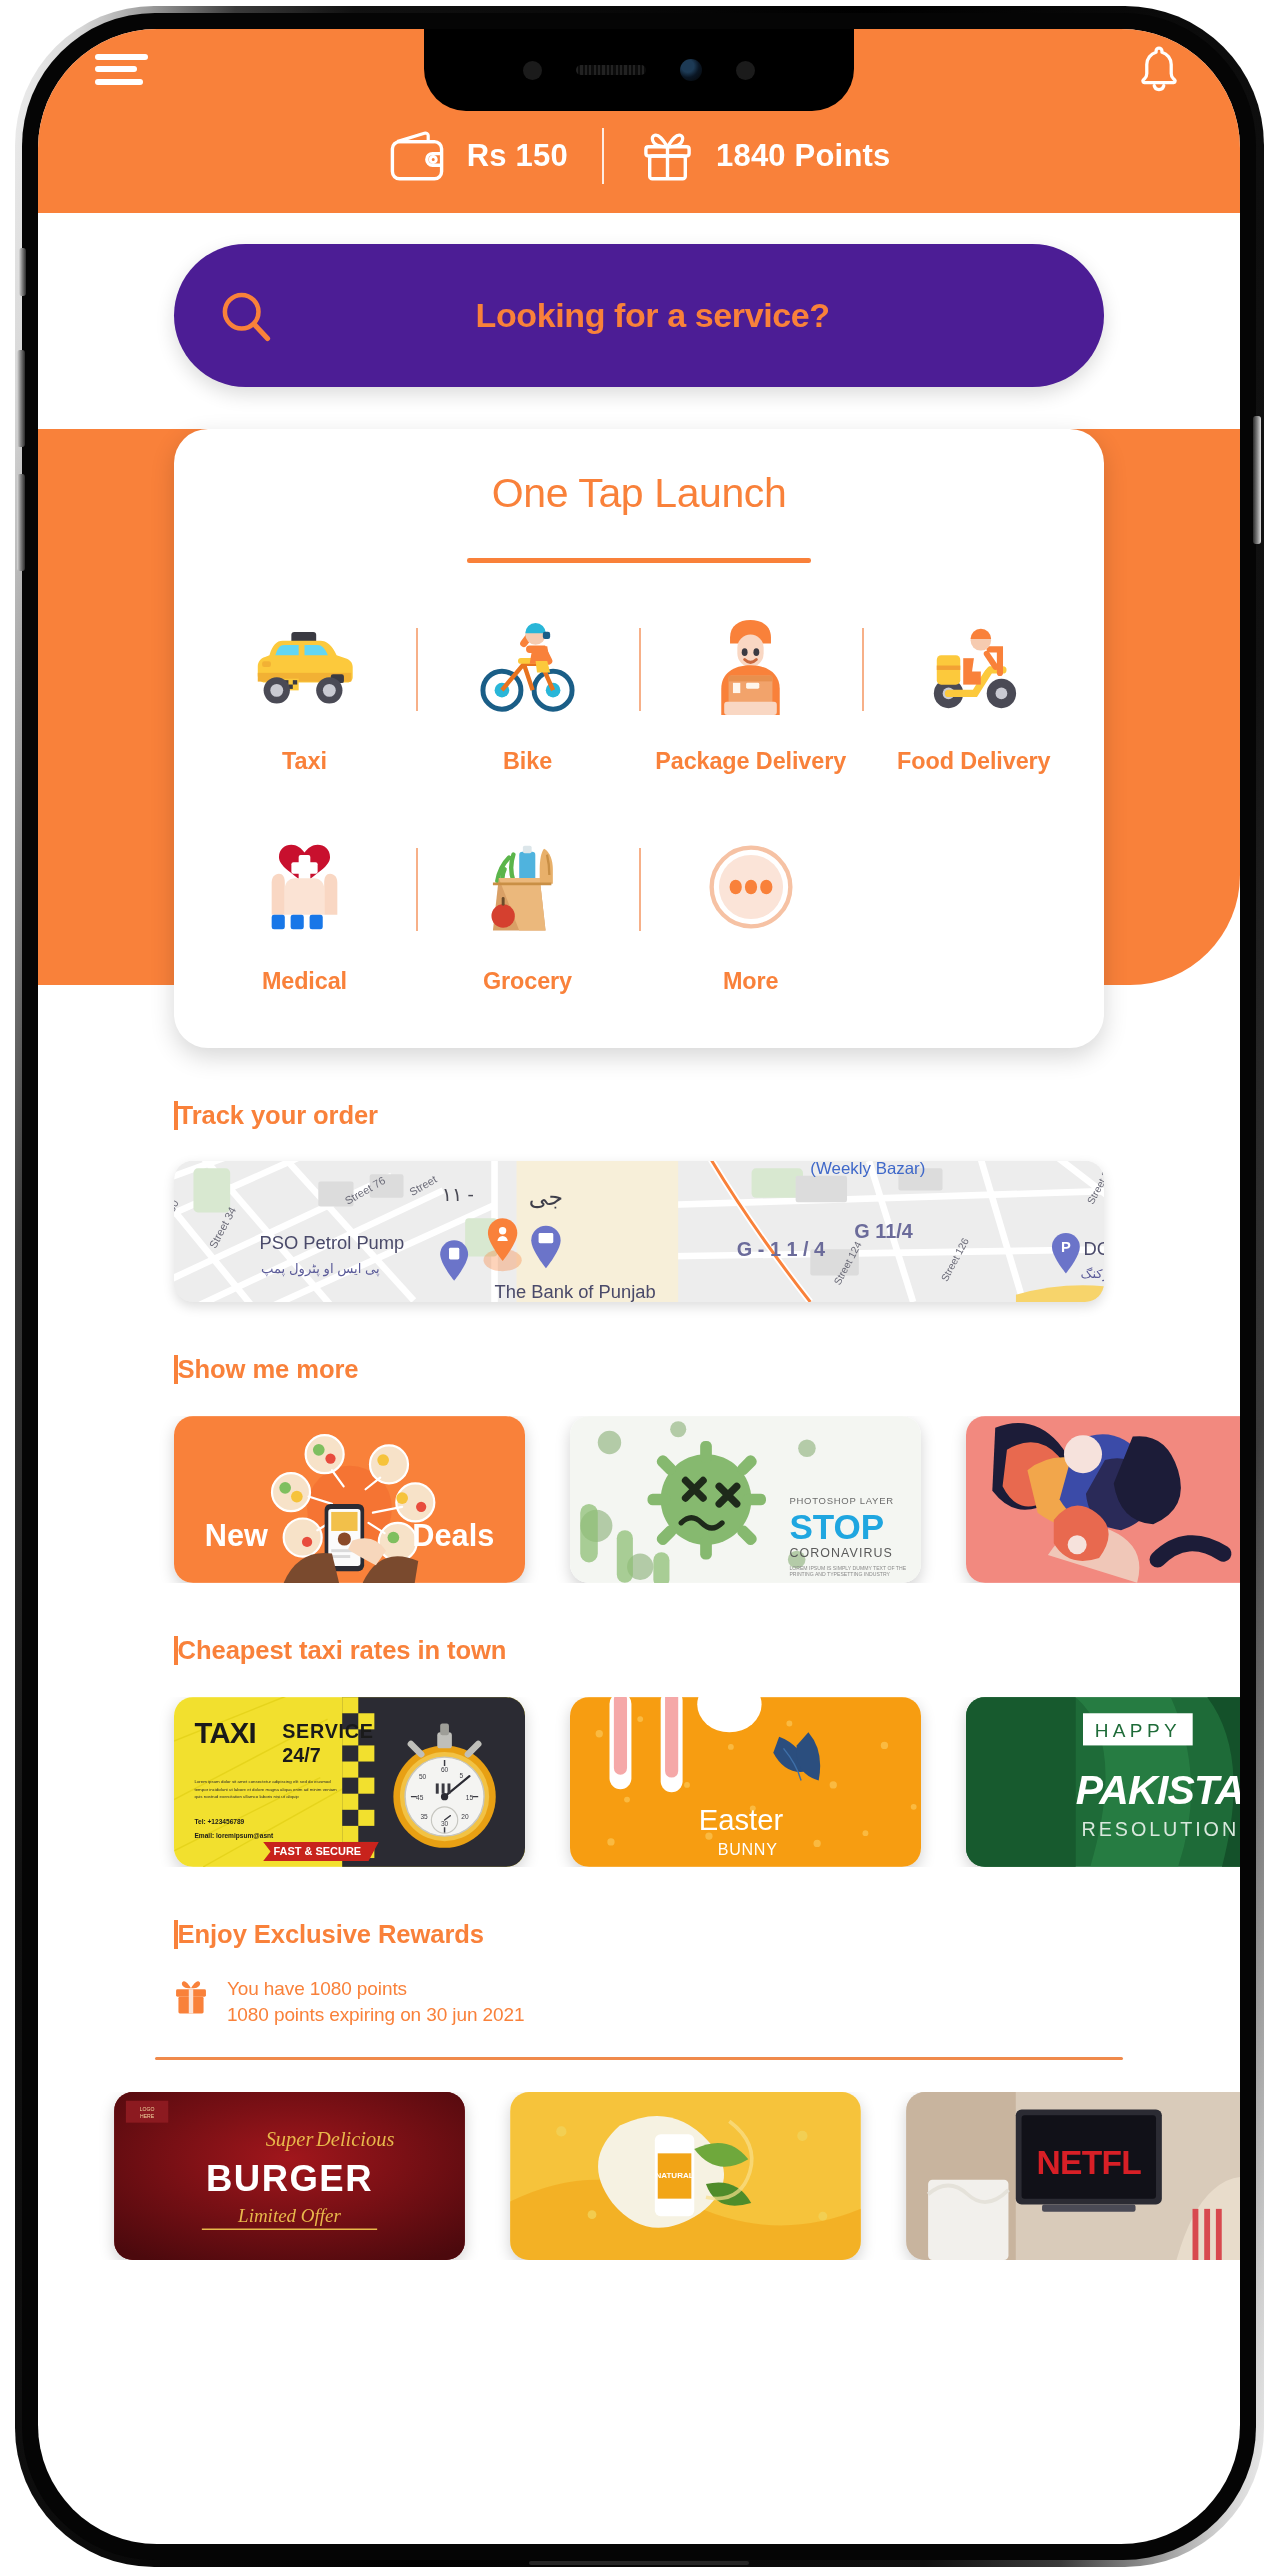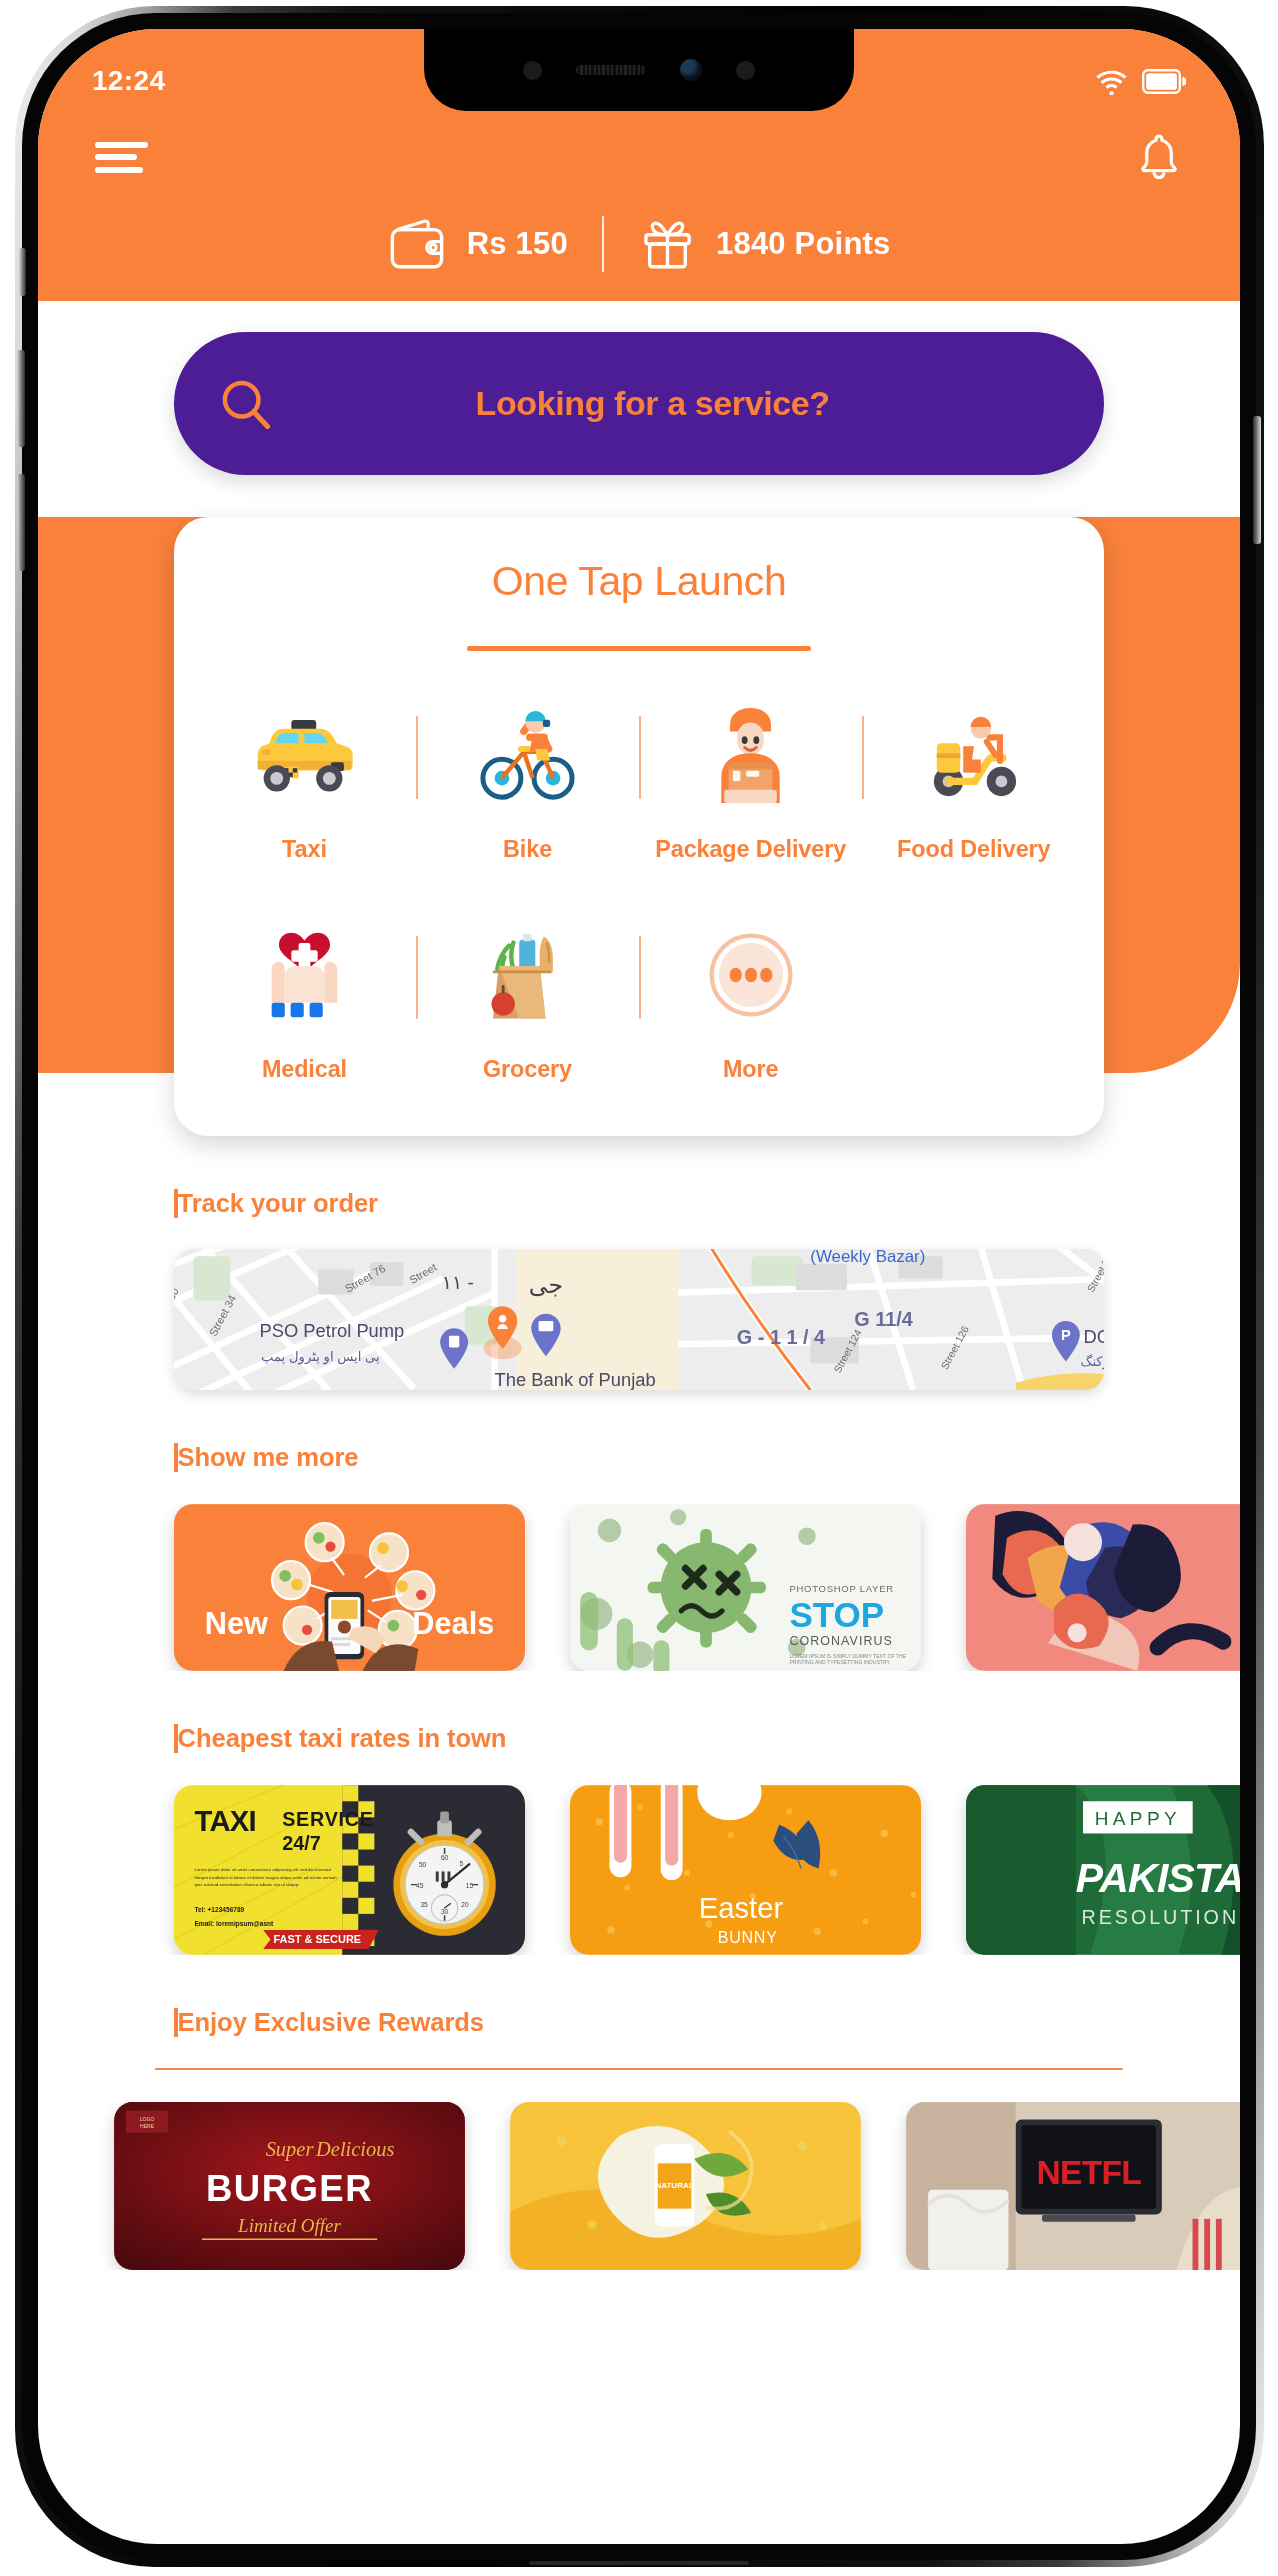--- a/index.html
+++ b/index.html
@@ -157,36 +157,20 @@
   <div id="phone-bezel">
     <div id="phone-screen">
 
       <div id="notch">
         <div class="notch-dot"></div>
         <div class="notch-speaker"></div>
         <div class="notch-cam"></div>
         <div class="notch-dot"></div>
       </div>
 
-      <div id="status-bar">
-        <div id="status-time">12:24</div>
-        <div id="status-right">
-          <svg width="35" height="26" viewBox="0 0 24 18">
-            <path d="M12 15.2a1.5 1.5 0 1 0 0 3 1.5 1.5 0 0 0 0-3z" fill="#fff"></path>
-            <path d="M12 10.4c-1.6 0-3.1.6-4.2 1.6l1.5 1.6c.7-.7 1.7-1.1 2.7-1.1s2 .4 2.7 1.1l1.5-1.6a6.2 6.2 0 0 0-4.2-1.6z" fill="#fff"></path>
-            <path d="M12 5.8c-2.9 0-5.6 1.1-7.6 2.9l1.5 1.6A9 9 0 0 1 12 7.9c2.3 0 4.5.9 6.1 2.4l1.5-1.6A11.3 11.3 0 0 0 12 5.8z" fill="#fff"></path>
-            <path d="M12 1.2C8 1.2 4.3 2.7 1.5 5.2L3 6.8A13.2 13.2 0 0 1 12 3.3c3.5 0 6.7 1.3 9 3.5l1.5-1.6A15.4 15.4 0 0 0 12 1.2z" fill="#fff"></path>
-          </svg>
-          <svg width="44" height="25" viewBox="0 0 30 17">
-            <rect x="0.8" y="0.8" width="25" height="15.4" rx="3.4" fill="none" stroke="#fff" stroke-width="1.7"></rect>
-            <rect x="2.8" y="2.8" width="21" height="11.4" rx="2" fill="#fff"></rect>
-            <path d="M27.5 5.5v6a3 3 0 0 0 0-6z" fill="#fff"></path>
-          </svg>
-        </div>
-      </div>
 
       <div id="orange-header">
         <div id="nav-row">
           <div id="hamburger">
             <span></span>
               <span></span>
               <span></span>
           </div>
           <svg width="48" height="53" viewBox="0 0 22 24">
             <path d="M11 2.2a1.35 1.35 0 0 1 1.35 1.35v.55A5.9 5.9 0 0 1 16.6 9.7v4.1c0 .9.35 1.75.98 2.38l.6.6a.7.7 0 0 1-.5 1.2H4.32a.7.7 0 0 1-.5-1.2l.6-.6c.63-.63.98-1.48.98-2.38V9.7a5.9 5.9 0 0 1 4.25-5.6v-.55A1.35 1.35 0 0 1 11 2.2z" fill="none" stroke="#fff" stroke-width="1.5" stroke-linejoin="round"></path>
@@ -703,20 +687,33 @@
               <text x="158" y="190" font-family="Liberation Sans, sans-serif" font-size="27" fill="#D9E8DD" letter-spacing="4">RESOLUTION DAY</text>
             </svg>
           </div>
         </div>
 
         <div class="section-head">
           <div class="section-bar"></div>
           <div class="section-title">Enjoy Exclusive Rewards</div>
         </div>
 
+        <div id="rewards-row">
+          <svg width="34" height="37" viewBox="0 0 23 25">
+            <path d="M11.5 7C10 4.6 8 1.6 6.2 2.4 4.6 3.1 5.3 5.8 7.6 6.5c1.2.4 2.7.5 3.9.5z" fill="#F9813A"></path>
+            <path d="M11.5 7c1.5-2.4 3.5-5.4 5.3-4.6 1.6.7.9 3.4-1.4 4.1-1.2.4-2.7.5-3.9.5z" fill="#F9813A"></path>
+            <rect x="1.4" y="7.6" width="20.2" height="5" rx="1" fill="#F9813A"></rect>
+            <rect x="3" y="12.6" width="17" height="11.4" rx="1" fill="#F9813A"></rect>
+            <rect x="10" y="7.6" width="3" height="16.4" fill="#FBE4D8"></rect>
+          </svg>
+          <div id="reward-lines">
+            <div class="reward-line">You have 1080 points</div>
+            <div class="reward-line">1080 points expiring on 30 jun 2021</div>
+          </div>
+        </div>
 
         <div id="rewards-rule"></div>
 
         <div id="reward-cards">
           <div class="reward-card">
             <svg viewBox="0 0 480 230">
               <rect width="480" height="230" fill="#6E0E13"></rect>
               <rect width="480" height="230" fill="url(#vig)"></rect>
               <defs>
                   <radialGradient id="vig" cx="50%" cy="40%" r="72%">

